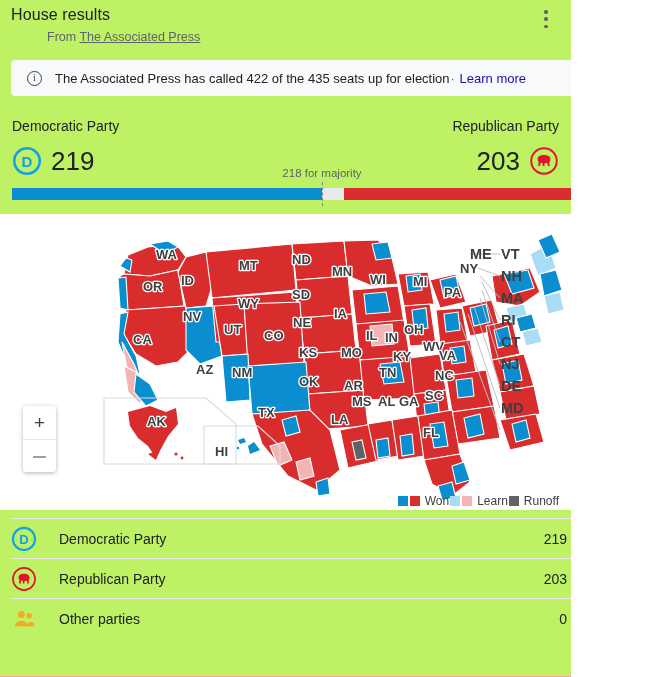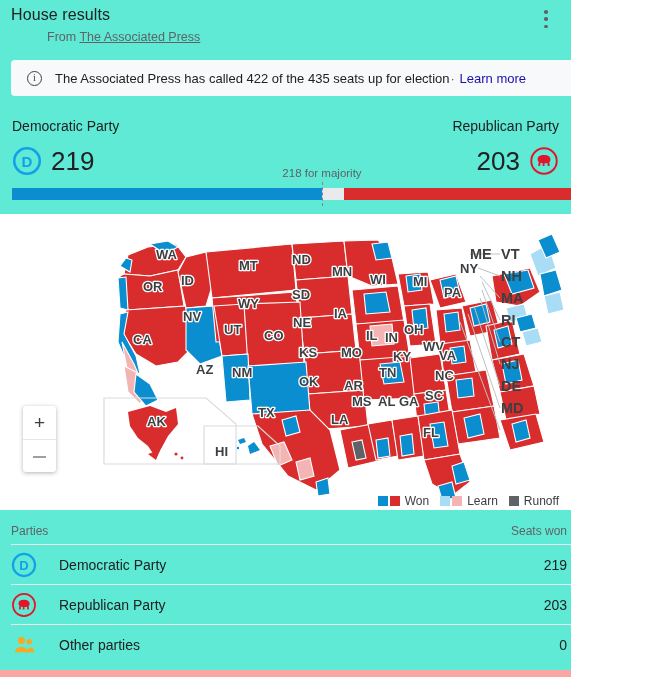--- a/index.html
+++ b/index.html
@@ -6,23 +6,23 @@
   html, body {
     margin: 0; padding: 0;
     background: #ffffff;
     font-family: "Liberation Sans", sans-serif;
     -webkit-font-smoothing: antialiased;
   }
   #card {
     position: relative;
     width: 571px;
     height: 677px;
-    background: #5eead4;
+    background: #bef264;
     overflow: hidden;
-    border-bottom: 7px solid #fca5a5;
+    border-bottom: 1px solid #fca5a5;
   }
 
   
   .hdr { position: absolute; left: 11px; top: 5px; }
   .hdr-title {
     font-size: 16px; color: #202124; line-height: 20px;
     letter-spacing: .1px;
   }
   .hdr-sub {
     font-size: 12.5px; color: #5f6368; line-height: 16px;
@@ -123,21 +123,21 @@
     font-size: 19px; color: #3c4043; line-height: 1;
   }
   .zoomctl .zdiv { border-top: 1px solid #e6e6e6; height: 0; }
   .zoomctl .minus-g {
     display: block; width: 13px; height: 2px; background: #9aa0a6;
   }
 
   
   .legend {
     position: absolute; right: 12px; top: 494px;
-    display: flex; align-items: center; gap: 11px;
+    display: flex; align-items: center; gap: 1px;
     font-size: 12px; color: #3c4043;
   }
   .lg-item { display: flex; align-items: center; gap: 5px; }
   .sw { width: 10px; height: 10px; display: inline-block; }
   .sw-pair { display: flex; gap: 2px; }
 
   
   .tbl { position: absolute; left: 11px; top: 518px; width: 628px; }
   .thead {
     display: flex; align-items: center; height: 26px;
@@ -441,25 +441,20 @@
     </span>
     <span class="lg-item">
       <span class="sw-pair">
         <i class="sw" style="background:#5f6368"></i>
       </span>
       <span>Runoff</span>
     </span>
   </div>
 
   <div class="tbl">
-    <div class="thead">
-      <div class="c-party">Parties</div>
-      <div class="c-seats">Seats won</div>
-      <div class="c-gain">Gain/Loss</div>
-    </div>
 
     <div class="trow">
       <div class="c-party">
         <span class="pic">
           <svg width="26" height="26" viewBox="0 0 40 40">
             <circle cx="20" cy="20" r="17" fill="none" stroke="#14a0e8" stroke-width="3.4"></circle>
             <text x="20" y="27.5" text-anchor="middle" font-family="Liberation Sans, sans-serif" font-size="20" font-weight="bold" fill="#14a0e8">D</text>
           </svg>
         </span>
         <span class="plabel">Democratic Party</span>

